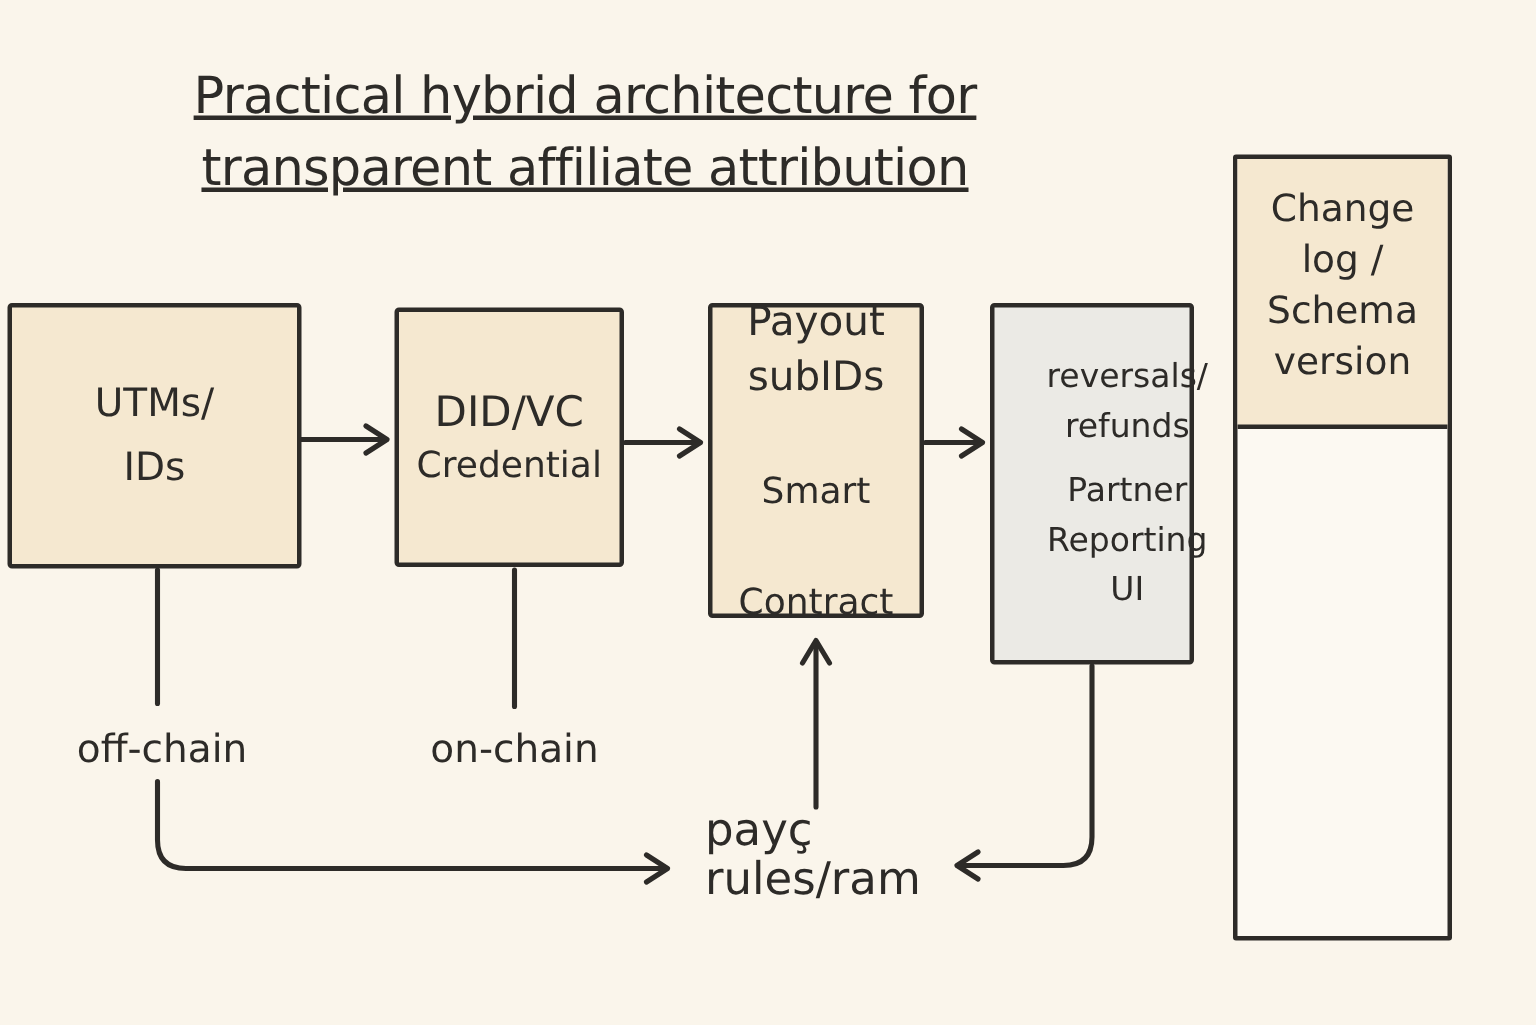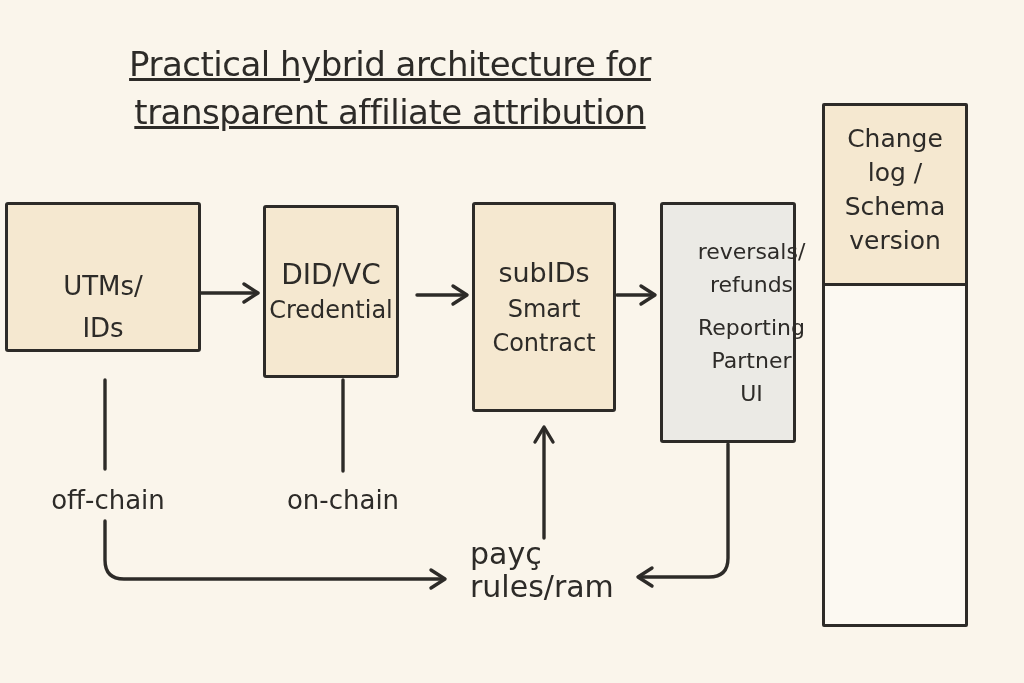--- a/index.html
+++ b/index.html
@@ -56,33 +56,33 @@
     flex-direction: column;
     align-items: center;
     justify-content: center;
     text-align: center;
   }
   .cream { background: var(--node-fill-cream, #f5e8d0); }
   .gray  { background: var(--node-fill-gray, #ebeae5); padding-left: 47px; }
   .ln { display: block; }
 
   #node-tracking {
-    left: 5px; top: 202px; width: 196px; height: 150px;
-    font-size: 26px; line-height: 1.62; justify-content: flex-end;
+    left: 5px; top: 202px; width: 196px; height: 177px;
+    font-size: 26px; line-height: 1.62;
   }
   #node-credential {
-    left: 263px; top: 205px; width: 136px; height: 173px;
+    left: 263px; top: 205px; width: 153px; height: 173px;
   }
   #node-credential .big { font-size: 28px; line-height: 1.35; }
   #node-credential .small { font-size: 24px; line-height: 1.35; }
   #node-payout {
     left: 472px; top: 202px; width: 144px; height: 210px;
   }
   #node-payout .big { font-size: 27px; line-height: 1.38; }
-  #node-payout .small { font-size: 24px; line-height: 1.42; }
+  #node-payout .small { font-size: 24px; line-height: 1.42; margin-top: 40px; }
   #node-reporting {
     left: 660px; top: 202px; width: 136px; height: 241px;
     font-size: 22px; line-height: 1.5;
   }
   #node-reporting .group2 { margin-top: 10px; }
 
   #node-changelog {
     left: 822px; top: 103px; width: 146px; height: 524px;
     border: 3px solid var(--stroke, #2d2b28);
     border-radius: 2px;
@@ -167,33 +167,34 @@
       <span class="ln">IDs</span>
     </div>
   </div>
 
   <div class="node cream" id="node-credential">
     <span class="ln big">DID/VC</span>
     <span class="ln small">Credential</span>
   </div>
 
   <div class="node cream" id="node-payout">
+    <span class="ln big">Payout</span>
     <span class="ln big">subIDs</span>
     <span class="ln small">Smart</span>
     <span class="ln small">Contract</span>
   </div>
 
   <div class="node gray" id="node-reporting">
     <div class="group1">
       <span class="ln">reversals/</span>
       <span class="ln">refunds</span>
     </div>
     <div class="group2">
+      <span class="ln">Partner</span>
       <span class="ln">Reporting</span>
-      <span class="ln">Partner</span>
       <span class="ln">UI</span>
     </div>
   </div>
 
   <div id="node-changelog">
     <div class="header">
       <span class="ln">Change</span>
       <span class="ln">log /</span>
       <span class="ln">Schema</span>
       <span class="ln">version</span>

